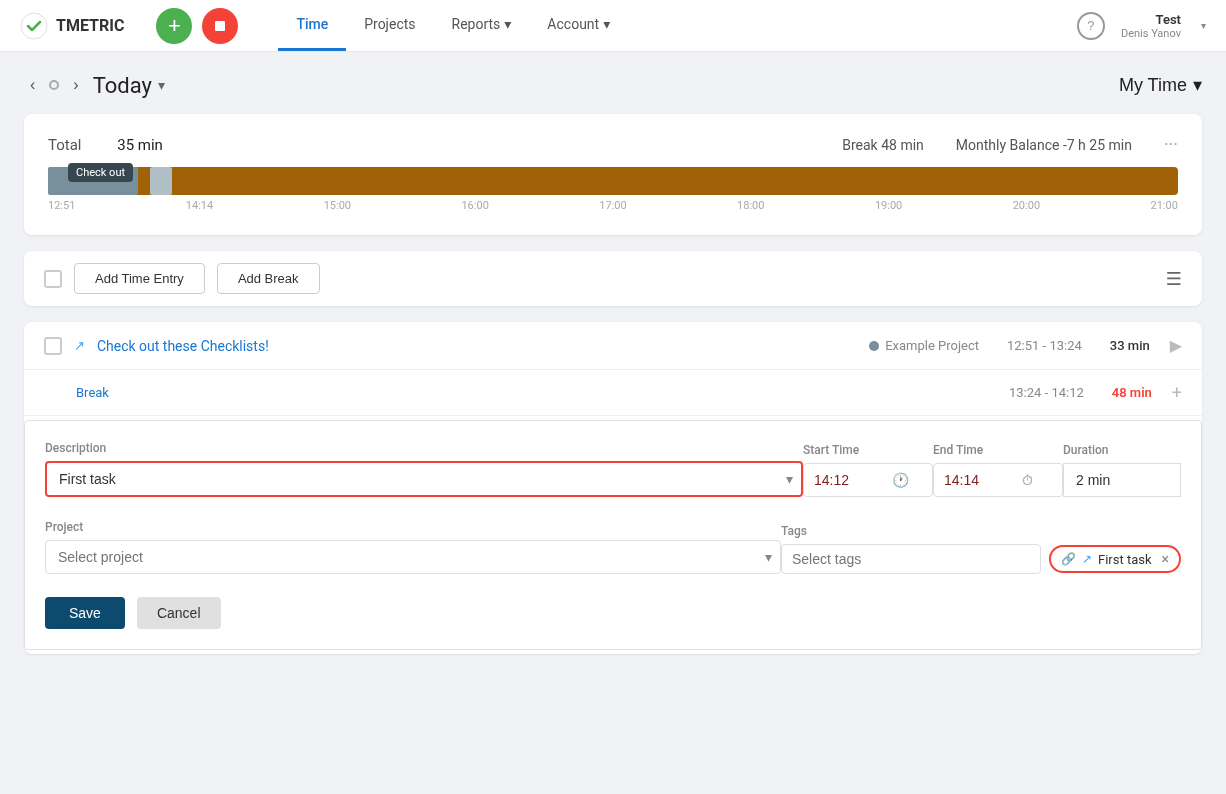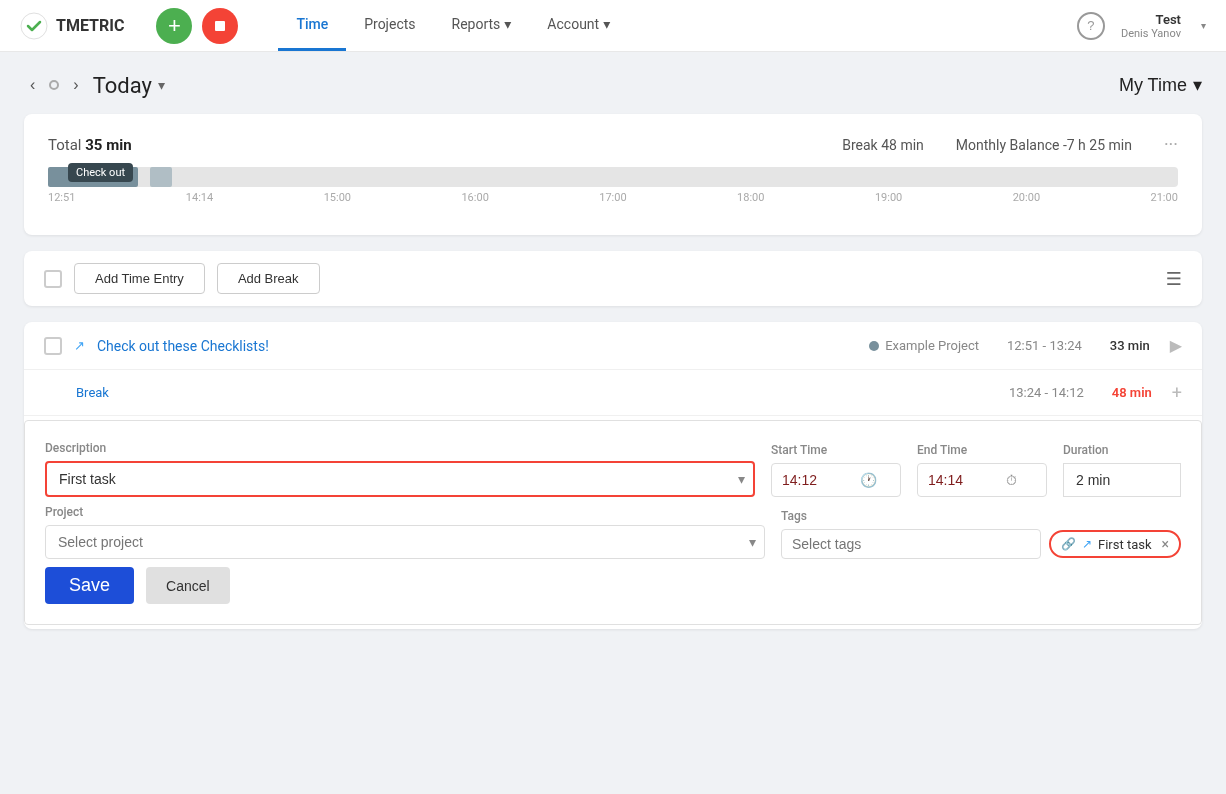--- a/index.html
+++ b/index.html
@@ -173,38 +173,38 @@
       margin-bottom: 16px;
       box-shadow: 0 1px 3px rgba(0,0,0,0.08);
     }
     .summary-top {
       display: flex;
       align-items: center;
       justify-content: space-between;
       margin-bottom: 12px;
     }
     .summary-total { font-size: 15px; color: #555; }
-    .summary-total strong { font-weight: 700; color: #222; }
+    .summary-total strong { font-weight: 400; color: #222; margin-left: 32px; }
     .summary-stats {
       display: flex;
       align-items: center;
       gap: 32px;
     }
     .summary-stat { font-size: 14px; color: #555; }
     .summary-more { color: #aaa; cursor: pointer; font-size: 18px; }
 
     
     .timeline-container {
       position: relative;
       height: 60px;
       margin-bottom: 0;
     }
     .timeline-bar {
-      height: 20px;
-      background: #e5e5e5;
+      height: 28px;
+      background: #a16207;
       border-radius: 4px;
       position: relative;
       overflow: visible;
     }
     .timeline-segment {
       position: absolute;
       height: 100%;
       background: #b0bec5;
       border-radius: 2px;
     }
@@ -327,22 +327,21 @@
     
     .edit-form {
       background: #fff;
       border: 1px solid #e0e0e0;
       border-radius: 4px;
       padding: 20px;
       margin: 4px 0;
     }
     .form-row {
       display: flex;
-      gap: 16px;
-      margin-bottom: 8px;
+      margin-bottom: 23px;
       align-items: flex-end;
     }
     .form-group {
       display: flex;
       flex-direction: column;
       gap: 6px;
     }
     .form-group.description { flex: 1; }
     .form-group.project { flex: 1; }
     .form-label {
@@ -450,26 +449,26 @@
       font-size: 14px;
       margin-left: 4px;
     }
     .form-actions {
       display: flex;
       gap: 12px;
       margin-top: 4px;
     }
     .btn-save {
       padding: 8px 24px;
-      background: #1d4ed8;
+      background: #0c4a6e;
       color: #fff;
       border: none;
       border-radius: 4px;
       cursor: pointer;
-      font-size: 18px;
+      font-size: 14px;
       font-weight: 500;
     }
     .btn-cancel {
       padding: 8px 20px;
       background: #e0e0e0;
       color: #333;
       border: none;
       border-radius: 4px;
       cursor: pointer;
       font-size: 14px;

